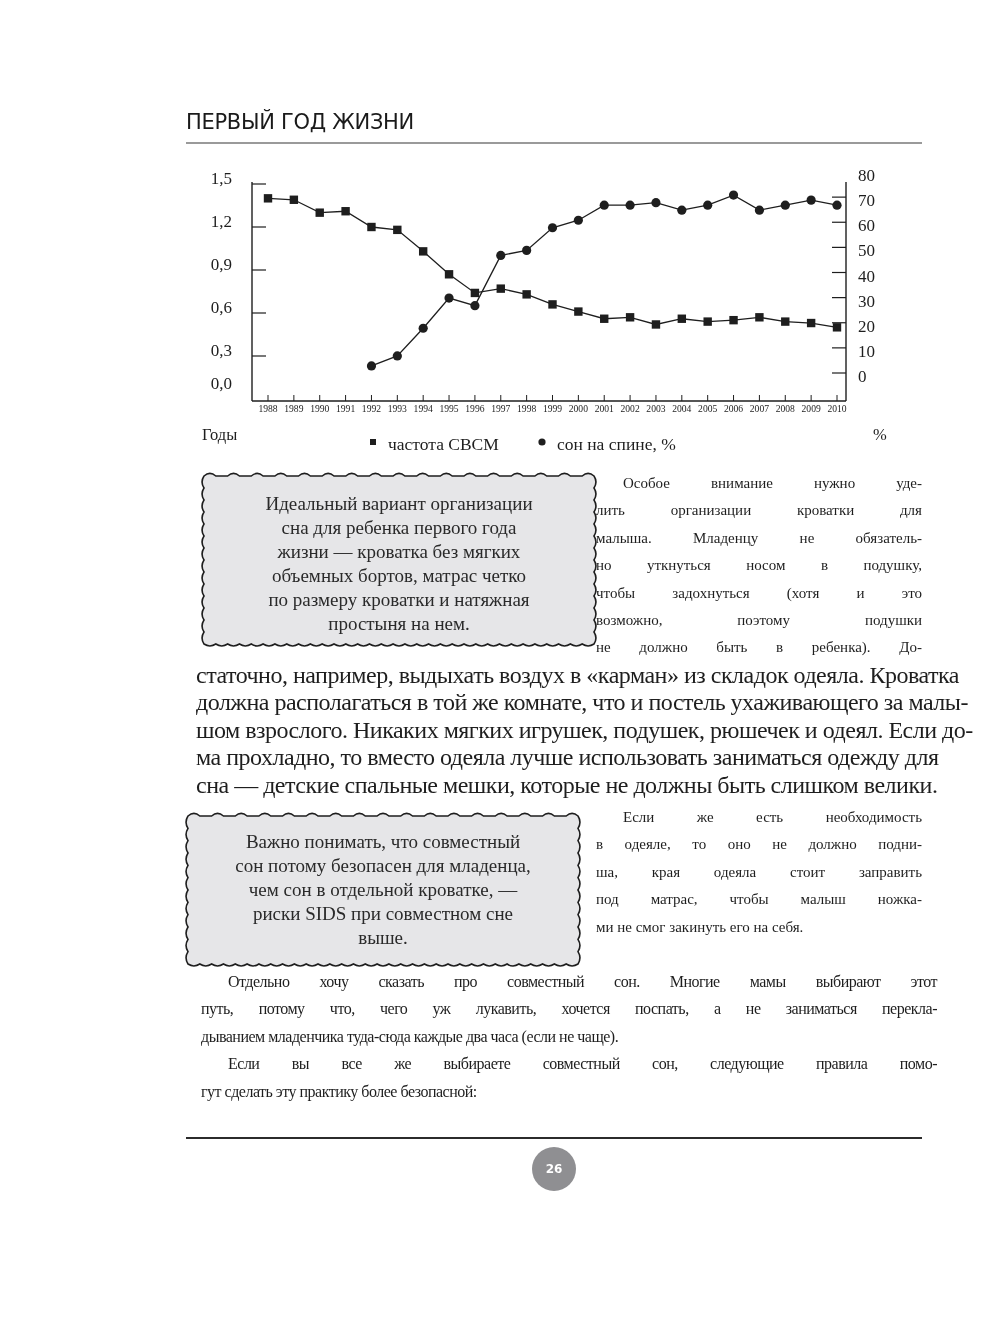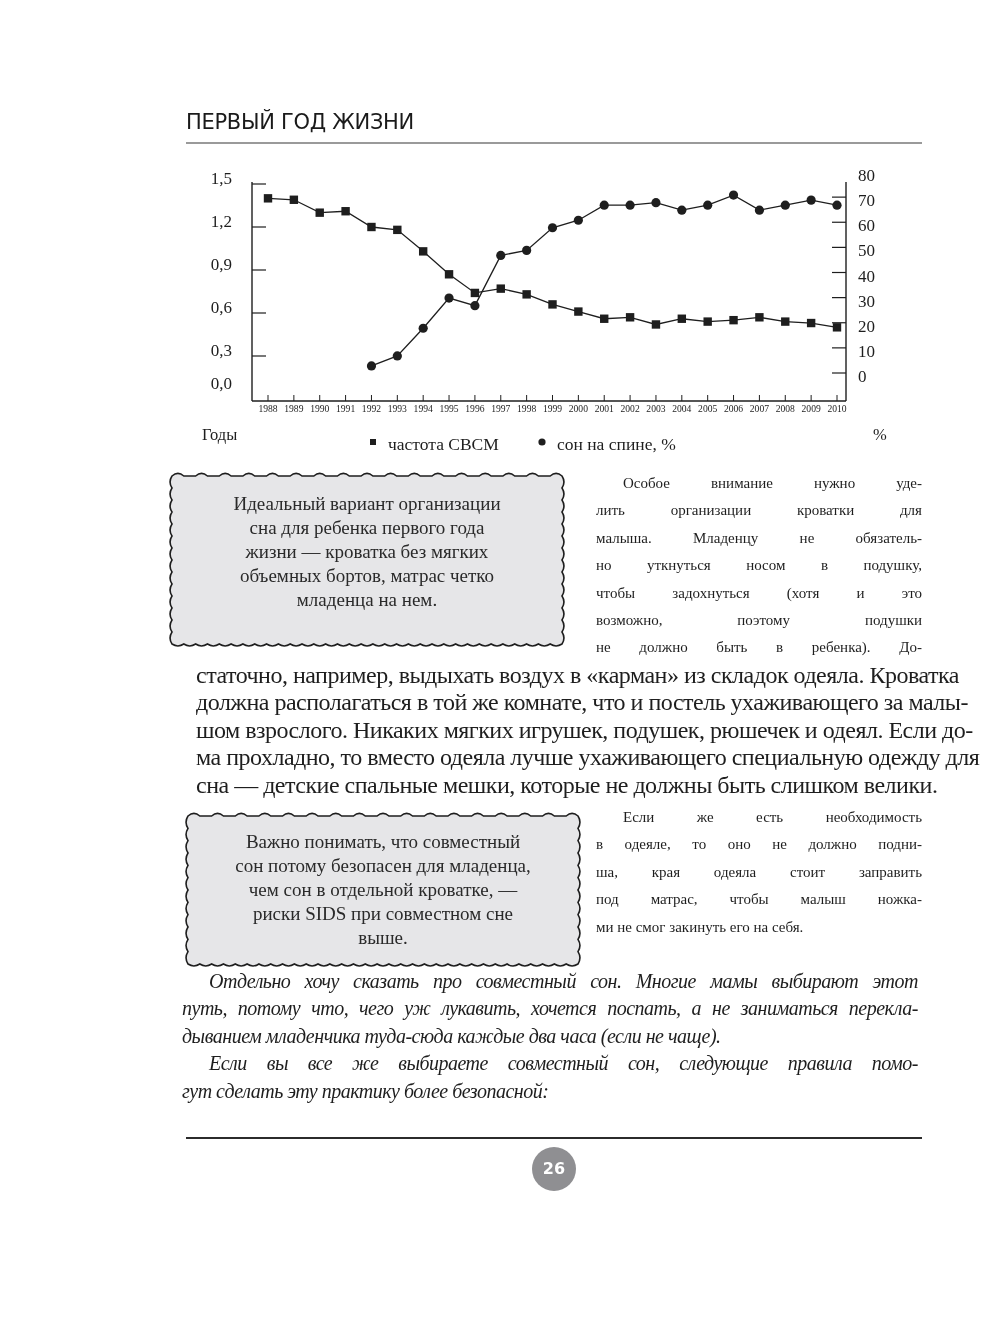--- a/index.html
+++ b/index.html
@@ -27,21 +27,21 @@
     line-height: 27.4px; color: #1e1e1e;
   }
   .text-block span.line { display: block; white-space: nowrap; text-align: justify; text-align-last: justify; }
   .text-block span.line.last { text-align-last: left; }
   .text-block span.indent { padding-left: 27px; }
 
   .footer-rule { position: absolute; left: 186px; top: 1137px; width: 736px; height: 2px; background: #2b2b2b; }
   .page-number {
     position: absolute; left: 532px; top: 1147px; width: 44px; height: 44px; border-radius: 50%;
     background: #8f8f92; color: #ffffff; text-align: center; line-height: 44px;
-    font-family: "DejaVu Sans", sans-serif; font-weight: bold; font-size: 16px;
+    font-family: "DejaVu Sans", sans-serif; font-weight: bold; font-size: 12px;
   }
 </style>
 </head>
 <body>
 
 <div class="page-header">ПЕРВЫЙ ГОД ЖИЗНИ</div>
 <div class="header-rule"></div>
 
 <svg id="chart" viewBox="0 0 740 300" width="740" height="300">
     <line x1="62" y1="22" x2="62" y2="241" stroke="#1e1e1e" stroke-width="1.4"></line>
@@ -166,48 +166,49 @@
     <circle cx="621.1363636363636" cy="40.125" r="4.6" fill="#1e1e1e"></circle>
     <circle cx="647" cy="45.150000000000006" r="4.6" fill="#1e1e1e"></circle>
     <text x="12" y="280" font-size="16.5">Годы</text>
     <text x="683" y="280" font-size="16.5">%</text>
     <rect x="180" y="279" width="6" height="6" fill="#1e1e1e"></rect>
     <text x="198" y="290" font-size="17.5">частота СВСМ</text>
     <circle cx="352" cy="282" r="3.6" fill="#1e1e1e"></circle>
     <text x="367" y="290" font-size="17.5">сон на спине, %</text>
   </svg>
 
-<div class="callout" style="left:168px; top:472px; width:398px; height:176px;">
+<div class="callout" style="left:200px; top:472px; width:398px; height:176px;">
   <svg class="wavy" width="398" height="176">
       <path d="M 4 4 Q 9.90909090909091 -1.2000000000000002 15.818181818181818 4 Q 21.727272727272727 3.9999999999999996 27.636363636363637 4 Q 33.54545454545455 -1.2000000000000002 39.45454545454545 4 Q 45.36363636363636 3.9999999999999996 51.27272727272727 4 Q 57.18181818181818 -1.2000000000000002 63.09090909090909 4 Q 69 3.9999999999999996 74.9090909090909 4 Q 80.81818181818181 -1.2000000000000002 86.72727272727272 4 Q 92.63636363636364 3.9999999999999996 98.54545454545455 4 Q 104.45454545454545 -1.2000000000000002 110.36363636363636 4 Q 116.27272727272727 3.9999999999999996 122.18181818181817 4 Q 128.0909090909091 -1.2000000000000002 134 4 Q 139.9090909090909 3.9999999999999996 145.8181818181818 4 Q 151.72727272727272 -1.2000000000000002 157.63636363636363 4 Q 163.54545454545453 3.9999999999999996 169.45454545454544 4 Q 175.36363636363637 -1.2000000000000002 181.27272727272728 4 Q 187.1818181818182 3.9999999999999996 193.0909090909091 4 Q 199 -1.2000000000000002 204.9090909090909 4 Q 210.8181818181818 3.9999999999999996 216.72727272727272 4 Q 222.63636363636363 -1.2000000000000002 228.54545454545453 4 Q 234.45454545454547 3.9999999999999996 240.36363636363637 4 Q 246.27272727272728 -1.2000000000000002 252.1818181818182 4 Q 258.0909090909091 3.9999999999999996 264 4 Q 269.90909090909093 -1.2000000000000002 275.8181818181818 4 Q 281.72727272727275 3.9999999999999996 287.6363636363636 4 Q 293.54545454545456 -1.2000000000000002 299.45454545454544 4 Q 305.3636363636364 3.9999999999999996 311.27272727272725 4 Q 317.1818181818182 -1.2000000000000002 323.09090909090907 4 Q 329.00000000000006 3.9999999999999996 334.90909090909093 4 Q 340.81818181818187 -1.2000000000000002 346.72727272727275 4 Q 352.6363636363637 3.9999999999999996 358.54545454545456 4 Q 364.4545454545455 -1.2000000000000002 370.3636363636364 4 Q 376.2727272727273 3.9999999999999996 382.1818181818182 4 Q 388.0909090909091 -1.2000000000000002 394 4 Q 397.9 10 394 16 Q 397.9 22 394 28 Q 397.9 34 394 40 Q 397.9 46 394 52 Q 397.9 58 394 64 Q 397.9 70 394 76 Q 397.9 82 394 88 Q 397.9 94 394 100 Q 397.9 106 394 112 Q 397.9 118 394 124 Q 397.9 130 394 136 Q 397.9 142 394 148 Q 397.9 154 394 160 Q 397.9 166 394 172 Q 388.09090909090907 175.9 382.1818181818182 172 Q 376.27272727272725 175.9 370.3636363636364 172 Q 364.45454545454544 175.9 358.54545454545456 172 Q 352.6363636363636 175.9 346.72727272727275 172 Q 340.8181818181818 175.9 334.90909090909093 172 Q 328.99999999999994 175.9 323.09090909090907 172 Q 317.1818181818182 175.9 311.2727272727273 172 Q 305.3636363636363 175.9 299.45454545454544 172 Q 293.5454545454545 175.9 287.6363636363636 172 Q 281.7272727272727 175.9 275.8181818181818 172 Q 269.9090909090909 175.9 264 172 Q 258.09090909090907 175.9 252.1818181818182 172 Q 246.27272727272728 175.9 240.36363636363637 172 Q 234.45454545454547 175.9 228.54545454545456 172 Q 222.63636363636363 175.9 216.72727272727272 172 Q 210.8181818181818 175.9 204.9090909090909 172 Q 199 175.9 193.0909090909091 172 Q 187.1818181818182 175.9 181.27272727272728 172 Q 175.36363636363637 175.9 169.45454545454547 172 Q 163.54545454545453 175.9 157.63636363636363 172 Q 151.72727272727272 175.9 145.8181818181818 172 Q 139.9090909090909 175.9 134 172 Q 128.0909090909091 175.9 122.18181818181819 172 Q 116.27272727272728 175.9 110.36363636363637 172 Q 104.45454545454547 175.9 98.54545454545456 172 Q 92.63636363636365 175.9 86.72727272727275 172 Q 80.81818181818184 175.9 74.90909090909093 172 Q 68.99999999999997 175.9 63.09090909090906 172 Q 57.18181818181816 175.9 51.272727272727245 172 Q 45.363636363636346 175.9 39.45454545454543 172 Q 33.54545454545453 175.9 27.63636363636362 172 Q 21.727272727272716 175.9 15.818181818181808 172 Q 9.909090909090903 175.9 3.9999999999999947 172 Q 0.09999999999999964 166 4 160 Q 0.09999999999999964 154 4 148 Q 0.09999999999999964 142 4 136 Q 0.09999999999999964 130 4 124 Q 0.09999999999999964 118 4 112 Q 0.09999999999999964 106 4 100 Q 0.09999999999999964 94 4 88 Q 0.09999999999999964 82 4 76 Q 0.09999999999999964 70 4 64 Q 0.09999999999999964 58 4 52 Q 0.09999999999999964 46 4 40 Q 0.09999999999999964 34 4 28 Q 0.09999999999999964 22 4 16 Q 0.09999999999999964 10 4 4 Z" fill="#e6e6e8" stroke="#1e1e1e" stroke-width="1.6"></path>
     </svg>
   <div class="callout-text" style="top:20px;">
     <span>Идеальный вариант организации</span>
     <span>сна для ребенка первого года</span>
     <span>жизни — кроватка без мягких</span>
     <span>объемных бортов, матрас четко</span>
-    <span>младенца на нем.</span>
+    <span>по размеру кроватки и натяжная</span>
+    <span>простыня на нем.</span>
   </div>
 </div>
 
 <div class="text-block" style="left:596px; top:470px; width:326px;">
   <span class="line indent">Особое внимание нужно уде-</span>
   <span class="line">лить организации кроватки для</span>
   <span class="line">малыша. Младенцу не обязатель-</span>
   <span class="line">но уткнуться носом в подушку,</span>
   <span class="line">чтобы задохнуться (хотя и это</span>
   <span class="line">возможно, поэтому подушки</span>
   <span class="line">не должно быть в ребенка). До-</span>
 </div>
 
 <div class="text-block" style="left:196px; top:662px; width:736px; font-size:24px; letter-spacing:-0.5px;">
   <span class="line">статочно, например, выдыхать воздух в «карман» из складок одеяла. Кроватка</span>
   <span class="line">должна располагаться в той же комнате, что и постель ухаживающего за малы-</span>
   <span class="line">шом взрослого. Никаких мягких игрушек, подушек, рюшечек и одеял. Если до-</span>
-  <span class="line">ма прохладно, то вместо одеяла лучше ухаживающего специальную одежду для</span>
+  <span class="line">ма прохладно, то вместо одеяла лучше использовать заниматься одежду для</span>
   <span class="line last">сна — детские спальные мешки, которые не должны быть слишком велики.</span>
 </div>
 
 <div class="callout" style="left:184px; top:812px; width:398px; height:156px;">
   <svg class="wavy" width="398" height="156">
       <path d="M 4 4 Q 9.90909090909091 -1.2000000000000002 15.818181818181818 4 Q 21.727272727272727 3.9999999999999996 27.636363636363637 4 Q 33.54545454545455 -1.2000000000000002 39.45454545454545 4 Q 45.36363636363636 3.9999999999999996 51.27272727272727 4 Q 57.18181818181818 -1.2000000000000002 63.09090909090909 4 Q 69 3.9999999999999996 74.9090909090909 4 Q 80.81818181818181 -1.2000000000000002 86.72727272727272 4 Q 92.63636363636364 3.9999999999999996 98.54545454545455 4 Q 104.45454545454545 -1.2000000000000002 110.36363636363636 4 Q 116.27272727272727 3.9999999999999996 122.18181818181817 4 Q 128.0909090909091 -1.2000000000000002 134 4 Q 139.9090909090909 3.9999999999999996 145.8181818181818 4 Q 151.72727272727272 -1.2000000000000002 157.63636363636363 4 Q 163.54545454545453 3.9999999999999996 169.45454545454544 4 Q 175.36363636363637 -1.2000000000000002 181.27272727272728 4 Q 187.1818181818182 3.9999999999999996 193.0909090909091 4 Q 199 -1.2000000000000002 204.9090909090909 4 Q 210.8181818181818 3.9999999999999996 216.72727272727272 4 Q 222.63636363636363 -1.2000000000000002 228.54545454545453 4 Q 234.45454545454547 3.9999999999999996 240.36363636363637 4 Q 246.27272727272728 -1.2000000000000002 252.1818181818182 4 Q 258.0909090909091 3.9999999999999996 264 4 Q 269.90909090909093 -1.2000000000000002 275.8181818181818 4 Q 281.72727272727275 3.9999999999999996 287.6363636363636 4 Q 293.54545454545456 -1.2000000000000002 299.45454545454544 4 Q 305.3636363636364 3.9999999999999996 311.27272727272725 4 Q 317.1818181818182 -1.2000000000000002 323.09090909090907 4 Q 329.00000000000006 3.9999999999999996 334.90909090909093 4 Q 340.81818181818187 -1.2000000000000002 346.72727272727275 4 Q 352.6363636363637 3.9999999999999996 358.54545454545456 4 Q 364.4545454545455 -1.2000000000000002 370.3636363636364 4 Q 376.2727272727273 3.9999999999999996 382.1818181818182 4 Q 388.0909090909091 -1.2000000000000002 394 4 Q 397.9 10.166666666666668 394 16.333333333333336 Q 397.9 22.500000000000004 394 28.66666666666667 Q 397.9 34.833333333333336 394 41 Q 397.9 47.166666666666664 394 53.333333333333336 Q 397.9 59.5 394 65.66666666666667 Q 397.9 71.83333333333334 394 78 Q 397.9 84.16666666666667 394 90.33333333333333 Q 397.9 96.50000000000001 394 102.66666666666667 Q 397.9 108.83333333333334 394 115 Q 397.9 121.16666666666667 394 127.33333333333333 Q 397.9 133.5 394 139.66666666666669 Q 397.9 145.83333333333334 394 152.00000000000003 Q 388.09090909090907 155.9 382.1818181818182 152 Q 376.27272727272725 155.9 370.3636363636364 152 Q 364.45454545454544 155.9 358.54545454545456 152 Q 352.6363636363636 155.9 346.72727272727275 152 Q 340.8181818181818 155.9 334.90909090909093 152 Q 328.99999999999994 155.9 323.09090909090907 152 Q 317.1818181818182 155.9 311.2727272727273 152 Q 305.3636363636363 155.9 299.45454545454544 152 Q 293.5454545454545 155.9 287.6363636363636 152 Q 281.7272727272727 155.9 275.8181818181818 152 Q 269.9090909090909 155.9 264 152 Q 258.09090909090907 155.9 252.1818181818182 152 Q 246.27272727272728 155.9 240.36363636363637 152 Q 234.45454545454547 155.9 228.54545454545456 152 Q 222.63636363636363 155.9 216.72727272727272 152 Q 210.8181818181818 155.9 204.9090909090909 152 Q 199 155.9 193.0909090909091 152 Q 187.1818181818182 155.9 181.27272727272728 152 Q 175.36363636363637 155.9 169.45454545454547 152 Q 163.54545454545453 155.9 157.63636363636363 152 Q 151.72727272727272 155.9 145.8181818181818 152 Q 139.9090909090909 155.9 134 152 Q 128.0909090909091 155.9 122.18181818181819 152 Q 116.27272727272728 155.9 110.36363636363637 152 Q 104.45454545454547 155.9 98.54545454545456 152 Q 92.63636363636365 155.9 86.72727272727275 152 Q 80.81818181818184 155.9 74.90909090909093 152 Q 68.99999999999997 155.9 63.09090909090906 152 Q 57.18181818181816 155.9 51.272727272727245 152 Q 45.363636363636346 155.9 39.45454545454543 152 Q 33.54545454545453 155.9 27.63636363636362 152 Q 21.727272727272716 155.9 15.818181818181808 152 Q 9.909090909090903 155.9 3.9999999999999947 152 Q 0.09999999999999964 145.83333333333334 4 139.66666666666666 Q 0.09999999999999964 133.5 4 127.33333333333333 Q 0.09999999999999964 121.16666666666666 4 115 Q 0.09999999999999964 108.83333333333333 4 102.66666666666667 Q 0.09999999999999964 96.49999999999999 4 90.33333333333333 Q 0.09999999999999964 84.16666666666666 4 78 Q 0.09999999999999964 71.83333333333333 4 65.66666666666667 Q 0.09999999999999964 59.49999999999999 4 53.33333333333332 Q 0.09999999999999964 47.166666666666664 4 40.99999999999999 Q 0.09999999999999964 34.833333333333336 4 28.666666666666664 Q 0.09999999999999964 22.49999999999999 4 16.33333333333332 Q 0.09999999999999964 10.166666666666647 4 3.9999999999999805 Z" fill="#e6e6e8" stroke="#1e1e1e" stroke-width="1.6"></path>
     </svg>
   <div class="callout-text" style="top:18px;">
     <span>Важно понимать, что совместный</span>
     <span>сон потому безопасен для младенца,</span>
@@ -218,21 +219,21 @@
 </div>
 
 <div class="text-block" style="left:596px; top:804px; width:326px;">
   <span class="line indent">Если же есть необходимость</span>
   <span class="line">в одеяле, то оно не должно подни-</span>
   <span class="line">ша, края одеяла стоит заправить</span>
   <span class="line">под матрас, чтобы малыш ножка-</span>
   <span class="line last">ми не смог закинуть его на себя.</span>
 </div>
 
-<div class="text-block" style="left:182px; top:968px; width:736px; font-size:20px; letter-spacing:-0.5px;font-style:italic;">
+<div class="text-block" style="left:201px; top:968px; width:736px; font-size:16px; letter-spacing:-0.5px;">
   <span class="line indent">Отдельно хочу сказать про совместный сон. Многие мамы выбирают этот</span>
   <span class="line">путь, потому что, чего уж лукавить, хочется поспать, а не заниматься перекла-</span>
   <span class="line last">дыванием младенчика туда-сюда каждые два часа (если не чаще).</span>
   <span class="line indent">Если вы все же выбираете совместный сон, следующие правила помо-</span>
   <span class="line last">гут сделать эту практику более безопасной:</span>
 </div>
 
 <div class="footer-rule"></div>
 <div class="page-number">26</div>
 

